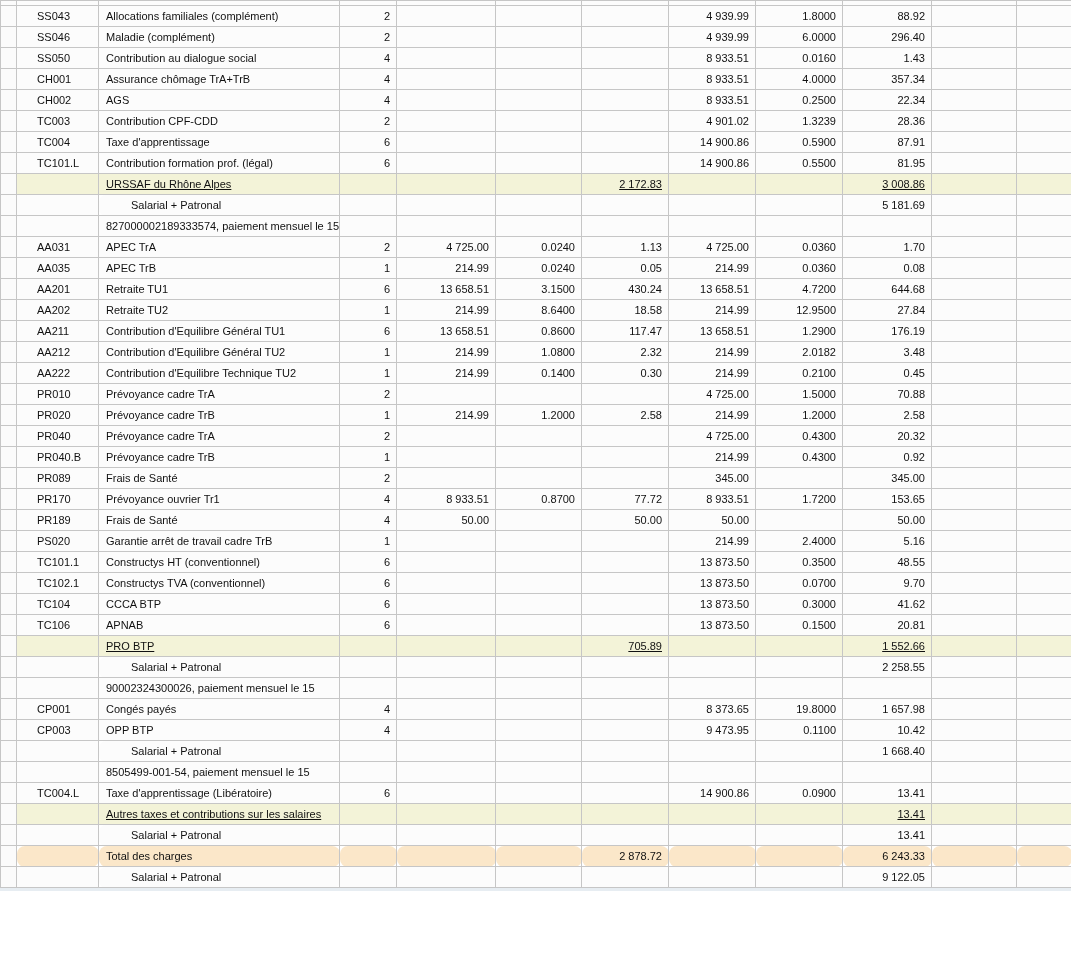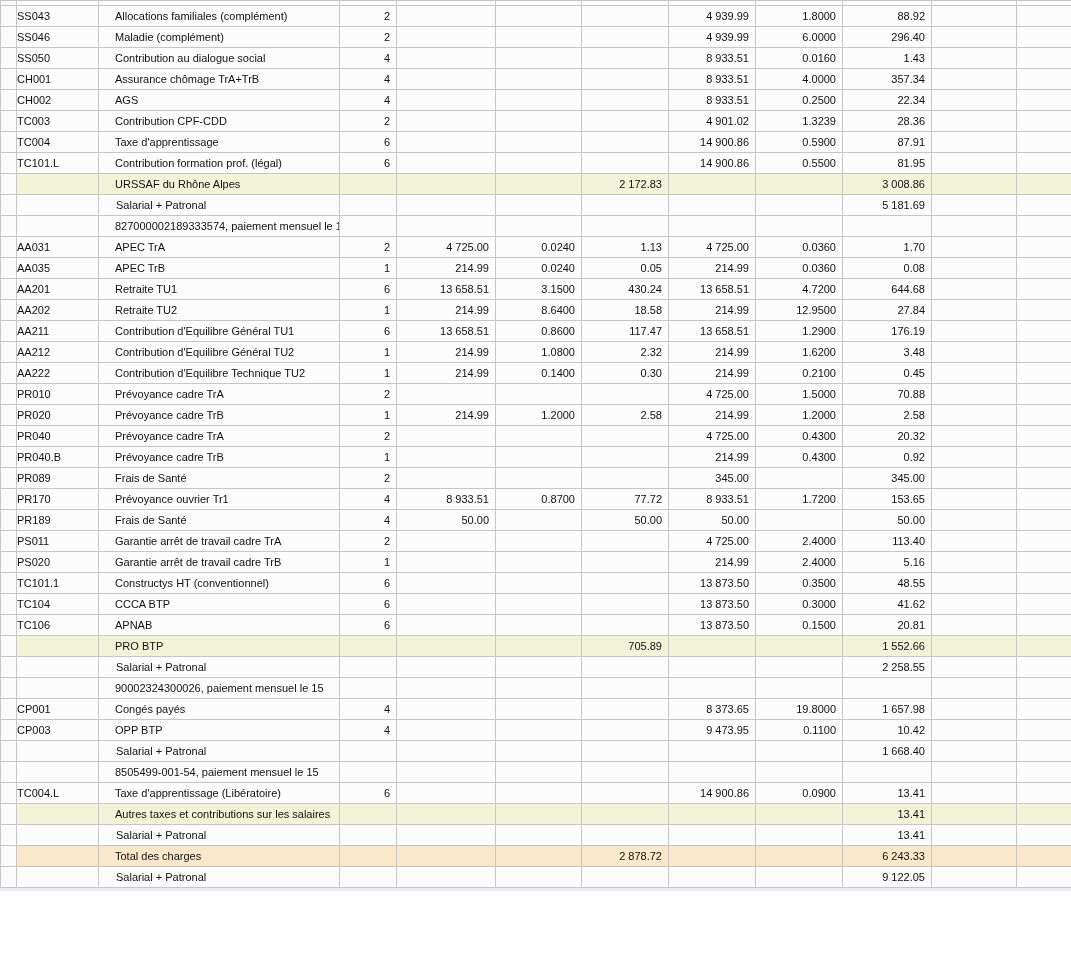--- a/index.html
+++ b/index.html
@@ -16,26 +16,26 @@
     font-family:"Liberation Sans", sans-serif;color:var(--text);
   }
   table{border-collapse:collapse;table-layout:fixed;width:1071px;}
   td{
     height:20px;border:1px solid var(--grid);padding:0;
     font-size:11px;line-height:20px;white-space:nowrap;overflow:hidden;
     background:var(--normal);
   }
   tr.partial-row td{height:4px;}
   td.c-gutter{background:var(--gutter);}
-  td.c-code{padding-left:0;}
-  td.c-label{padding-left:16px;}
+  td.c-code{padding-left:20px;}
+  td.c-label{padding-left:7px;}
   td.num{text-align:right;padding-right:6px;}
-  tr.row-group td:not(.c-gutter){background:var(--group);}
-  tr.row-total td:not(.c-gutter){background:var(--total);}
-  tr.row-group-sub td.c-label, tr.row-total-sub td.c-label{padding-left:17px;border-radius:7px;}
+  tr.row-group td:not(.c-gutter){background:var(--group);text-decoration:underline;}
+  tr.row-total td:not(.c-gutter){background:var(--total);border-radius:8px;}
+  tr.row-group-sub td.c-label, tr.row-total-sub td.c-label{padding-left:32px;border-radius:7px;}
   .bottom-strip{width:1071px;height:3px;background:#e7edf2;}
 </style>
 </head>
 <body>
 
 <table>
   <colgroup>
     <col style="width:16px">
       <col style="width:82px">
       <col style="width:241px">
@@ -290,21 +290,21 @@
       </tr>
       <tr class="row-normal">
         <td class="c-gutter"></td>
         <td class="c-code">AA212</td>
         <td class="c-label">Contribution d'Equilibre Général TU2</td>
         <td class="num">1</td>
         <td class="num">214.99</td>
         <td class="num">1.0800</td>
         <td class="num">2.32</td>
         <td class="num">214.99</td>
-        <td class="num">1.6200</td>
+        <td class="num">2.0182</td>
         <td class="num">3.48</td>
         <td class="num"></td>
         <td class="num"></td>
       </tr>
       <tr class="row-normal">
         <td class="c-gutter"></td>
         <td class="c-code">AA222</td>
         <td class="c-label">Contribution d'Equilibre Technique TU2</td>
         <td class="num">1</td>
         <td class="num">214.99</td>
@@ -409,34 +409,20 @@
         <td class="num"></td>
         <td class="num">50.00</td>
         <td class="num">50.00</td>
         <td class="num"></td>
         <td class="num">50.00</td>
         <td class="num"></td>
         <td class="num"></td>
       </tr>
       <tr class="row-normal">
         <td class="c-gutter"></td>
-        <td class="c-code">PS011</td>
-        <td class="c-label">Garantie arrêt de travail cadre TrA</td>
-        <td class="num">2</td>
-        <td class="num"></td>
-        <td class="num"></td>
-        <td class="num"></td>
-        <td class="num">4 725.00</td>
-        <td class="num">2.4000</td>
-        <td class="num">113.40</td>
-        <td class="num"></td>
-        <td class="num"></td>
-      </tr>
-      <tr class="row-normal">
-        <td class="c-gutter"></td>
         <td class="c-code">PS020</td>
         <td class="c-label">Garantie arrêt de travail cadre TrB</td>
         <td class="num">1</td>
         <td class="num"></td>
         <td class="num"></td>
         <td class="num"></td>
         <td class="num">214.99</td>
         <td class="num">2.4000</td>
         <td class="num">5.16</td>
         <td class="num"></td>
@@ -446,20 +432,34 @@
         <td class="c-gutter"></td>
         <td class="c-code">TC101.1</td>
         <td class="c-label">Constructys HT (conventionnel)</td>
         <td class="num">6</td>
         <td class="num"></td>
         <td class="num"></td>
         <td class="num"></td>
         <td class="num">13 873.50</td>
         <td class="num">0.3500</td>
         <td class="num">48.55</td>
+        <td class="num"></td>
+        <td class="num"></td>
+      </tr>
+      <tr class="row-normal">
+        <td class="c-gutter"></td>
+        <td class="c-code">TC102.1</td>
+        <td class="c-label">Constructys TVA (conventionnel)</td>
+        <td class="num">6</td>
+        <td class="num"></td>
+        <td class="num"></td>
+        <td class="num"></td>
+        <td class="num">13 873.50</td>
+        <td class="num">0.0700</td>
+        <td class="num">9.70</td>
         <td class="num"></td>
         <td class="num"></td>
       </tr>
       <tr class="row-normal">
         <td class="c-gutter"></td>
         <td class="c-code">TC104</td>
         <td class="c-label">CCCA BTP</td>
         <td class="num">6</td>
         <td class="num"></td>
         <td class="num"></td>

